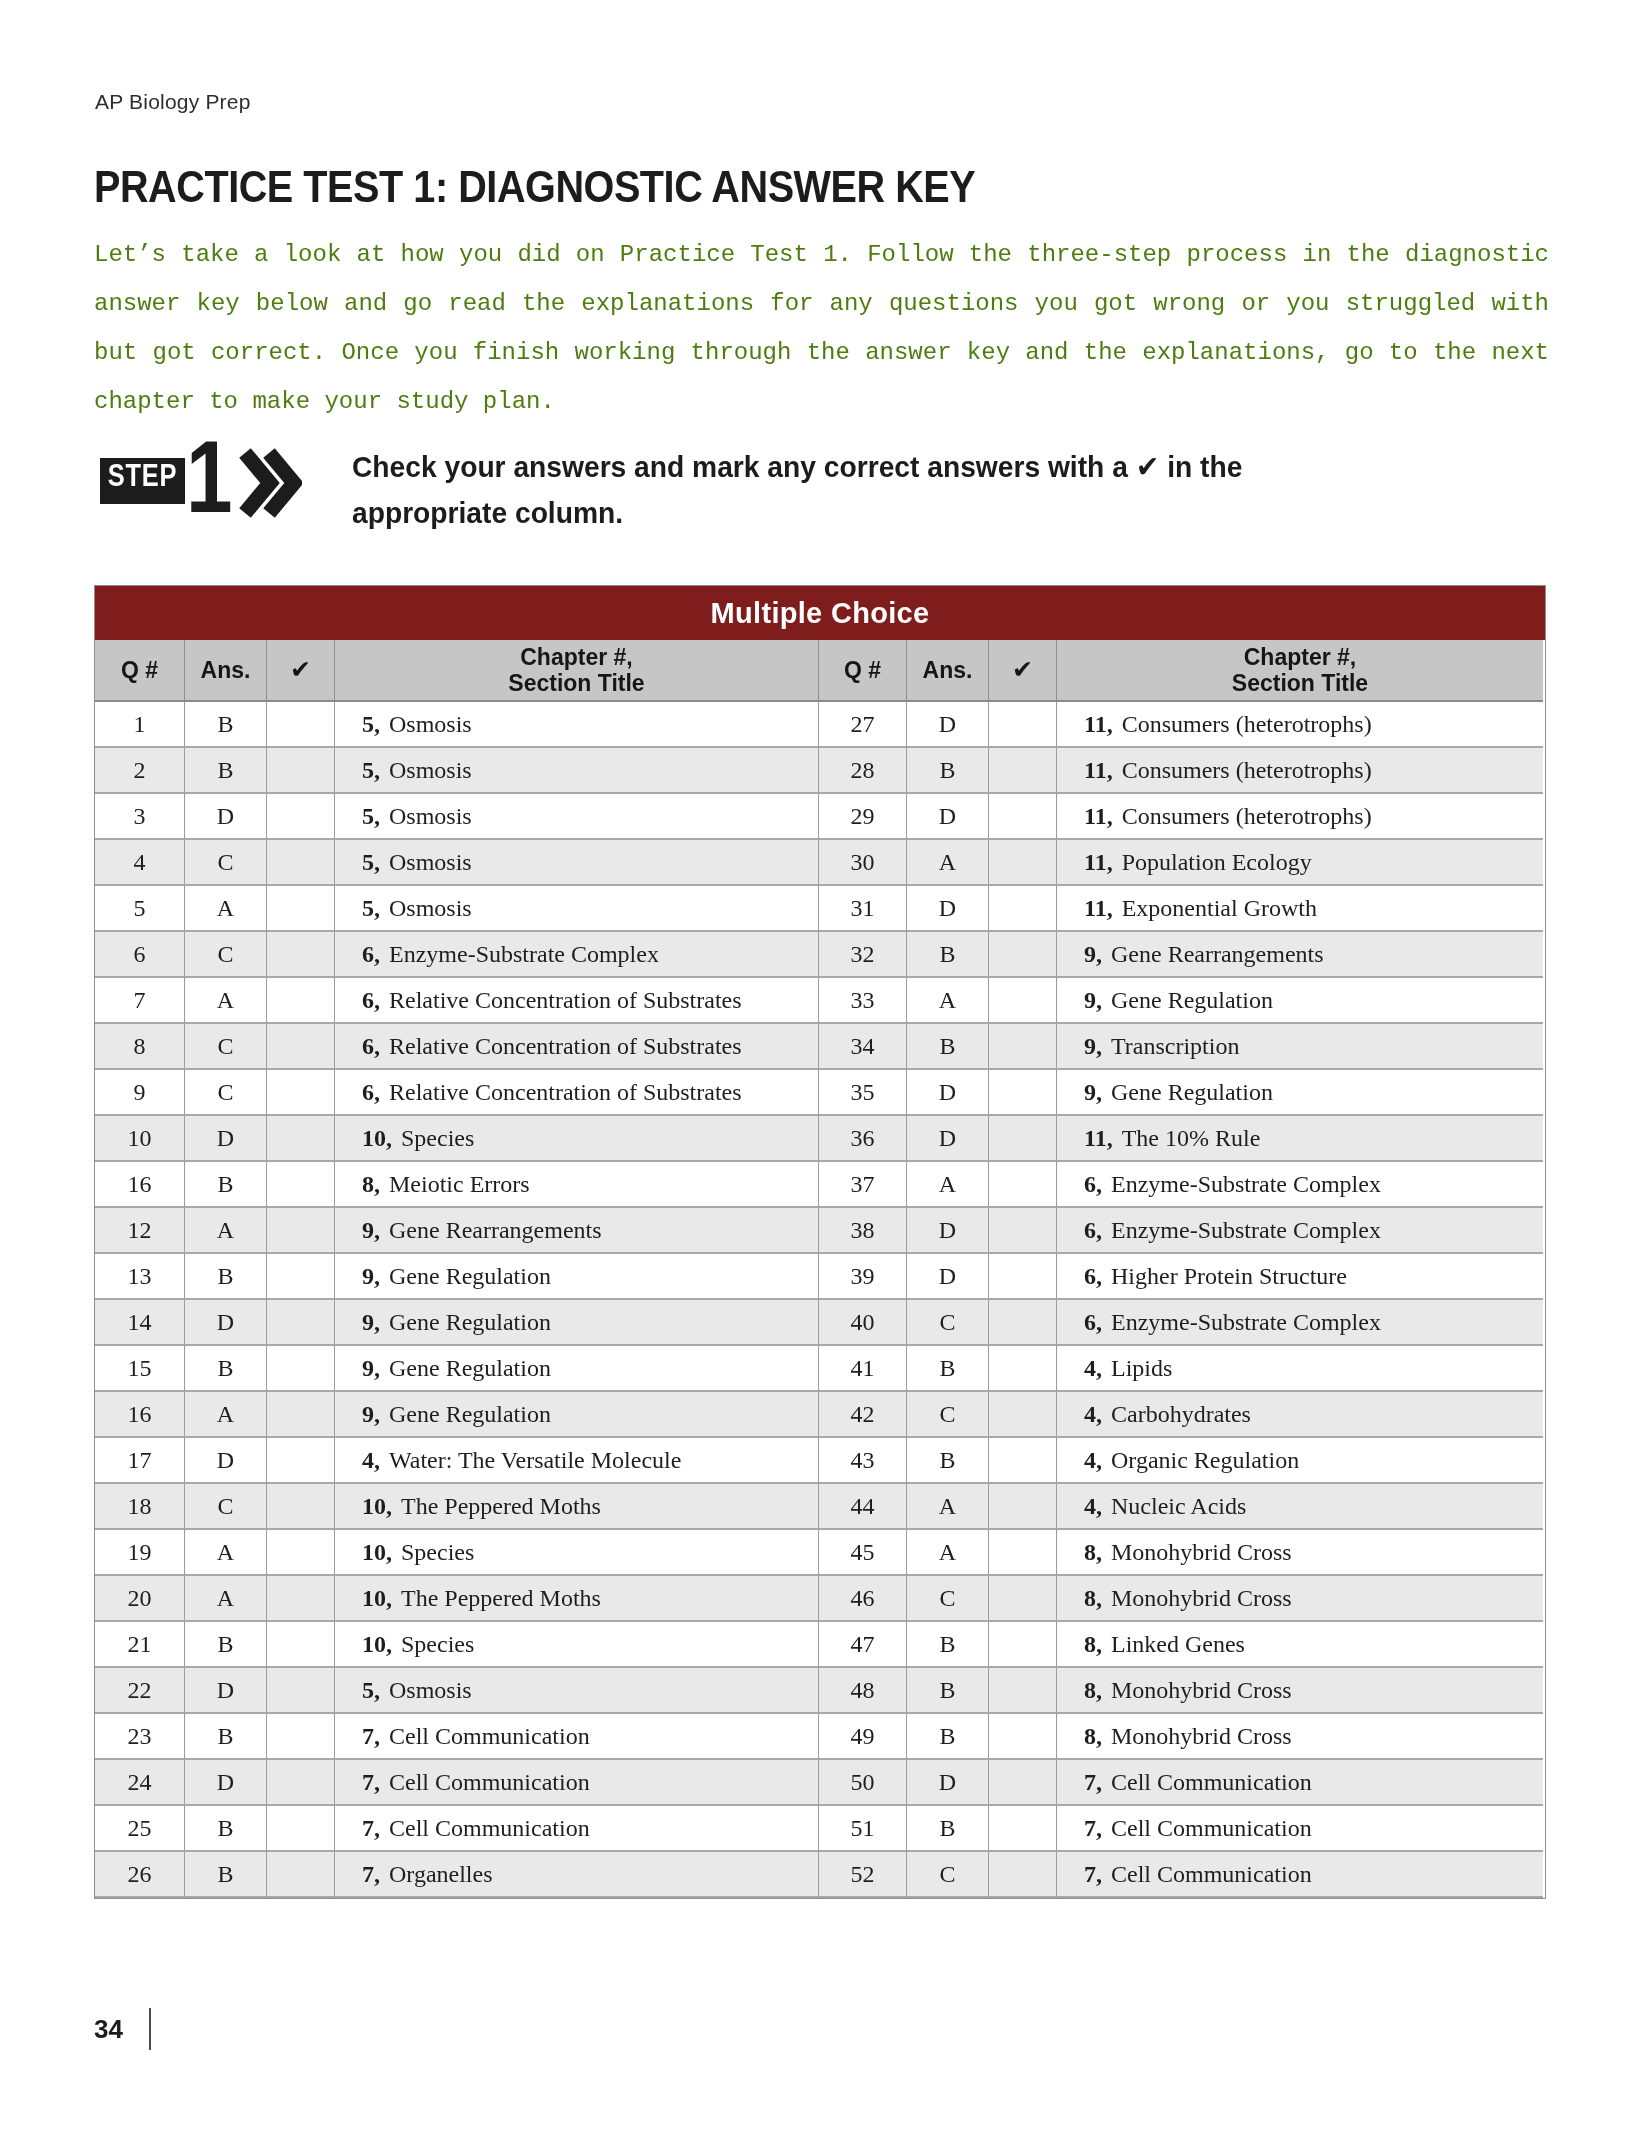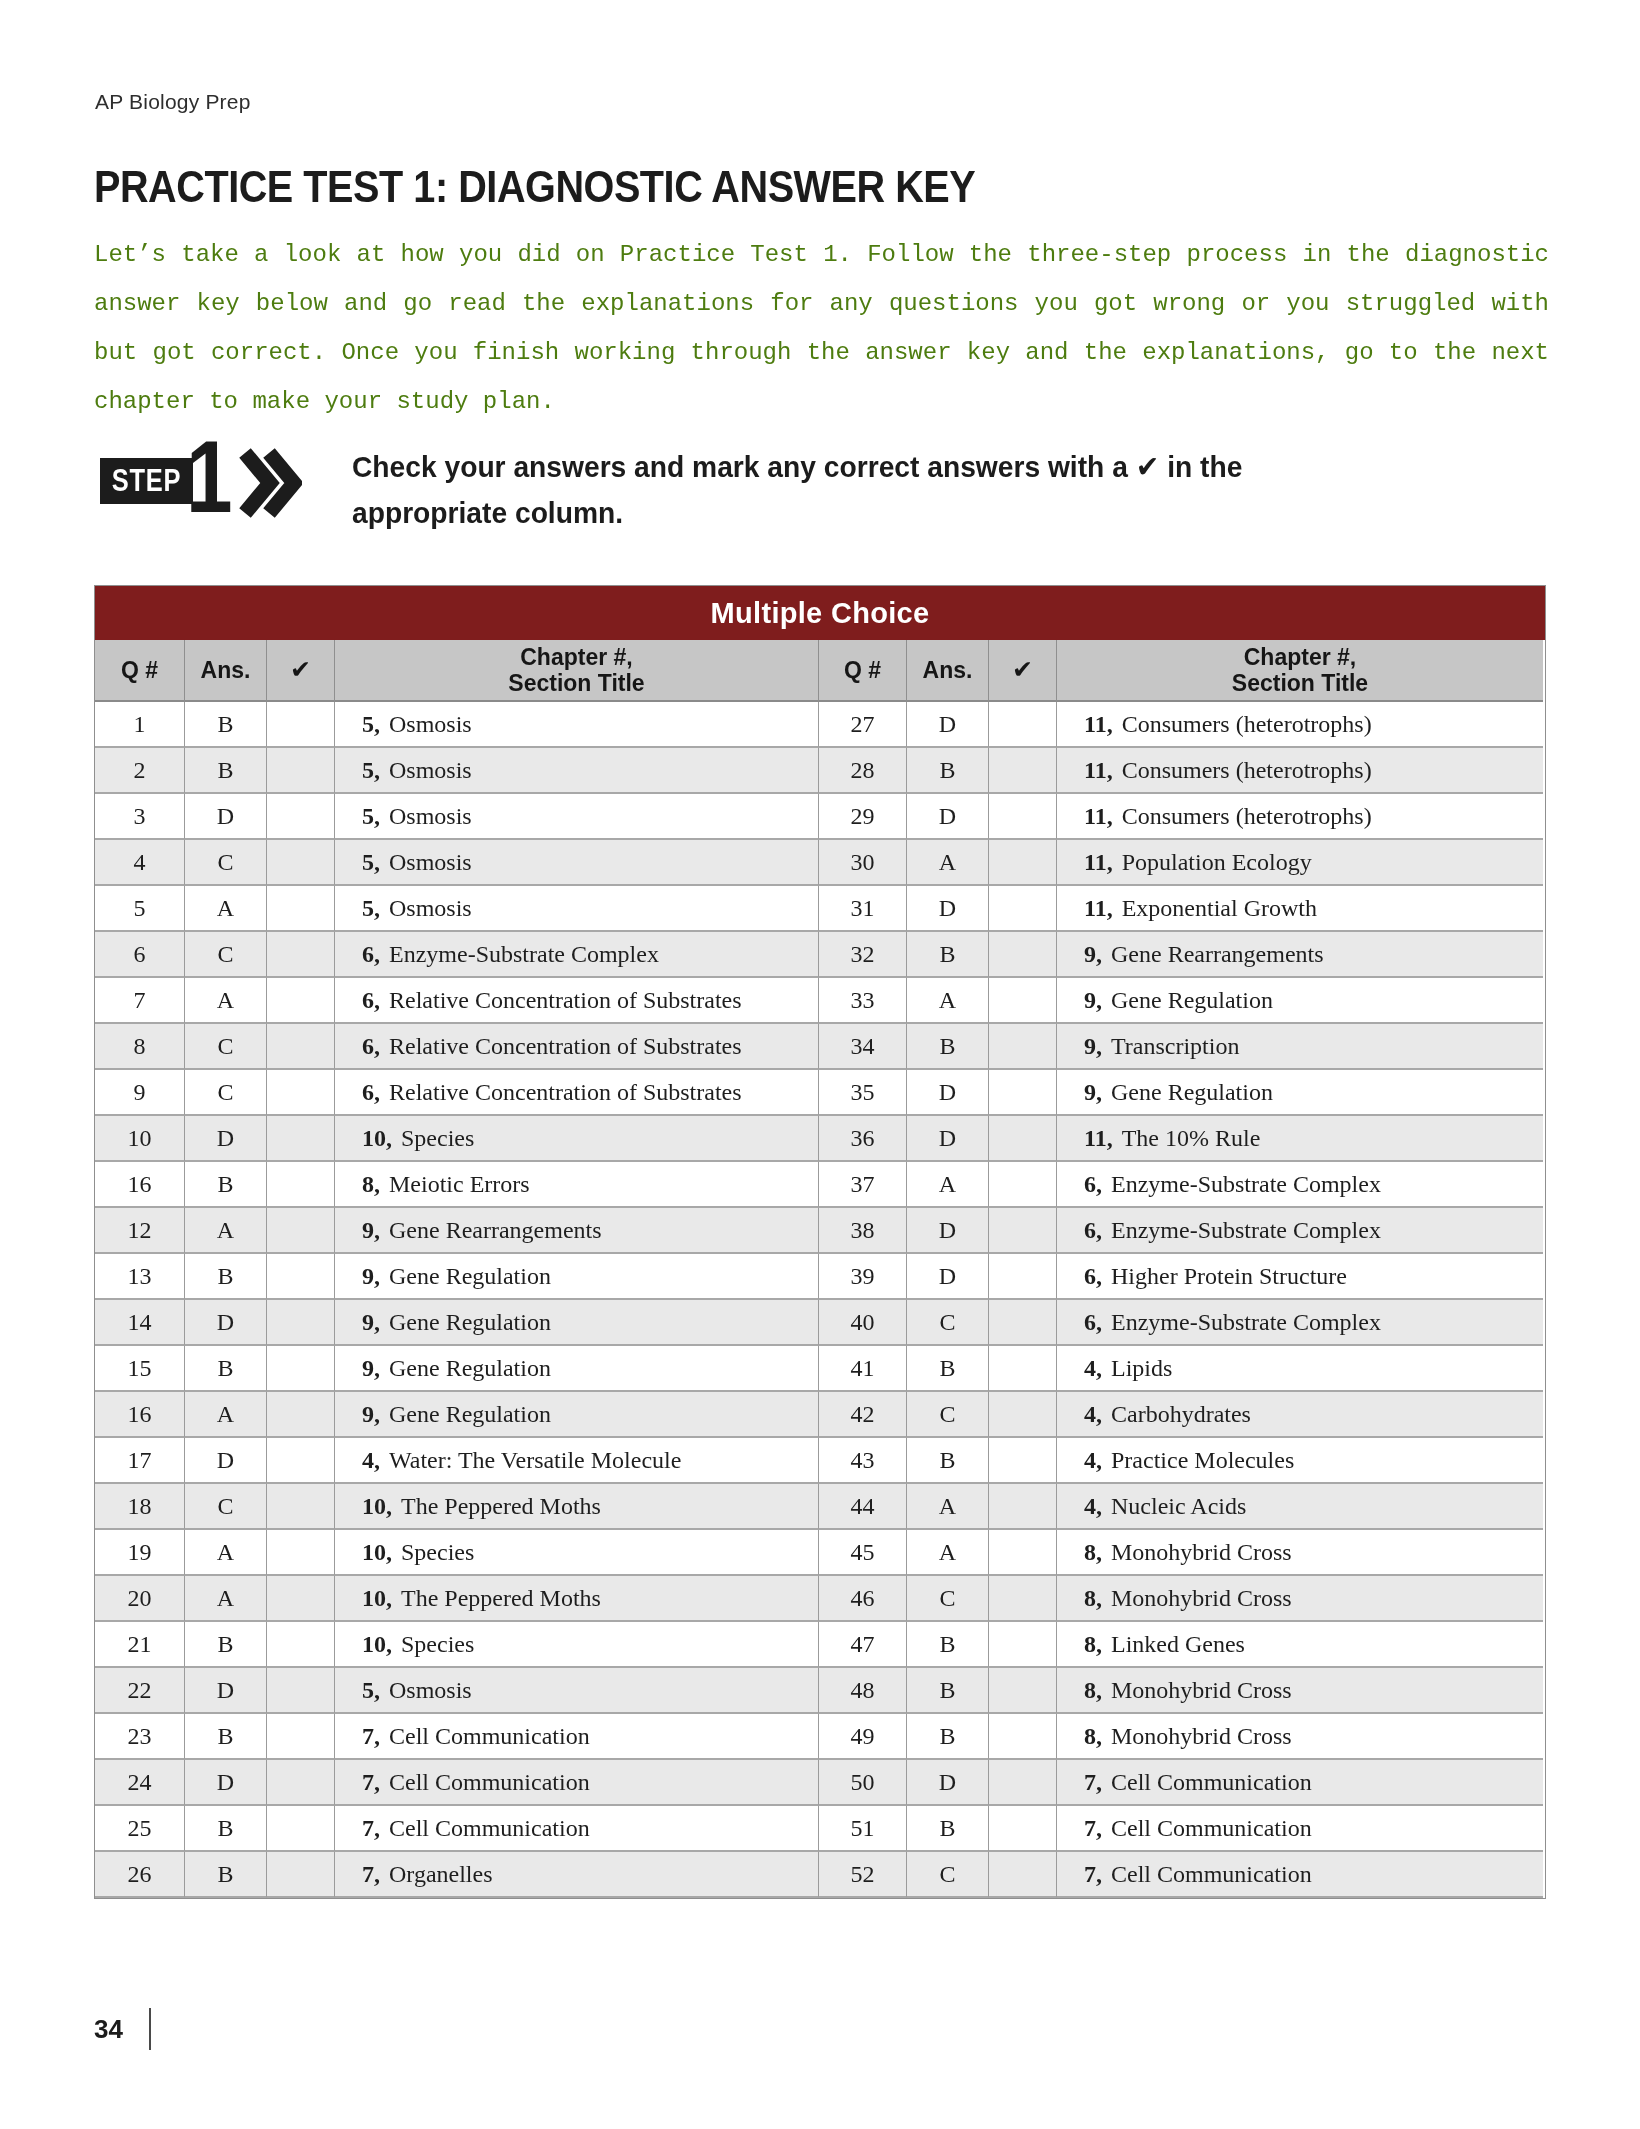--- a/index.html
+++ b/index.html
@@ -12,22 +12,22 @@
   .page-title{position:absolute;left:94px;top:162px;font-size:44px;font-weight:bold;
         letter-spacing:-0.5px;white-space:nowrap;color:#1c1c1c;
         transform:scaleX(0.90);transform-origin:left center;}
 
   .intro{position:absolute;left:94px;top:230px;width:1455px;
         font-family:Liberation Mono, monospace;font-size:24px;line-height:49px;
         text-align:justify;color:#4d7c0f;}
 
   
   .step-block{position:absolute;left:100px;top:430px;width:1449px;height:150px;}
-  .step-box{position:absolute;left:0;top:28px;width:93px;height:46px;background:#1c1c1c;
-        display:flex;align-items:center;justify-content:center;}
+  .step-box{position:absolute;left:0;top:28px;width:85px;height:46px;background:#1c1c1c;
+        display:flex;align-items:flex-start;justify-content:center;}
   .step-box-label{color:#ffffff;font-weight:bold;font-size:31px;letter-spacing:1px;
         transform:scaleX(0.82);}
   .step-number{position:absolute;left:86px;top:-4px;font-size:102px;line-height:1;
         font-weight:bold;color:#1c1c1c;transform:scaleX(0.82);transform-origin:left top;}
   .step-chevrons{position:absolute;left:138px;top:18px;}
   .step-instruction{position:absolute;left:252px;top:14px;width:1015px;
         font-size:30px;font-weight:bold;line-height:46px;color:#1c1c1c;
         font-family:"Liberation Sans","DejaVu Sans",sans-serif;
         transform:scaleX(0.94);transform-origin:left top;}
 
@@ -334,21 +334,21 @@
         <div class="cell check"></div>
         <div class="cell chapter">
           <div class="chnum">4,</div>
           <div class="chtitle">Water: The Versatile Molecule</div>
         </div>
         <div class="cell q">43</div>
         <div class="cell ans">B</div>
         <div class="cell check"></div>
         <div class="cell chapter">
           <div class="chnum">4,</div>
-          <div class="chtitle">Practice Molecules</div>
+          <div class="chtitle">Organic Regulation</div>
         </div>
         <div class="cell q shaded">18</div>
         <div class="cell ans shaded">C</div>
         <div class="cell check shaded"></div>
         <div class="cell chapter shaded">
           <div class="chnum">10,</div>
           <div class="chtitle">The Peppered Moths</div>
         </div>
         <div class="cell q shaded">44</div>
         <div class="cell ans shaded">A</div>

